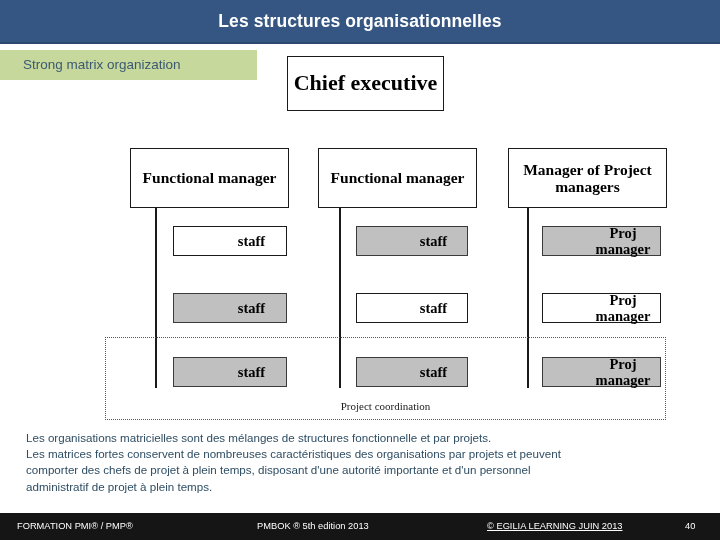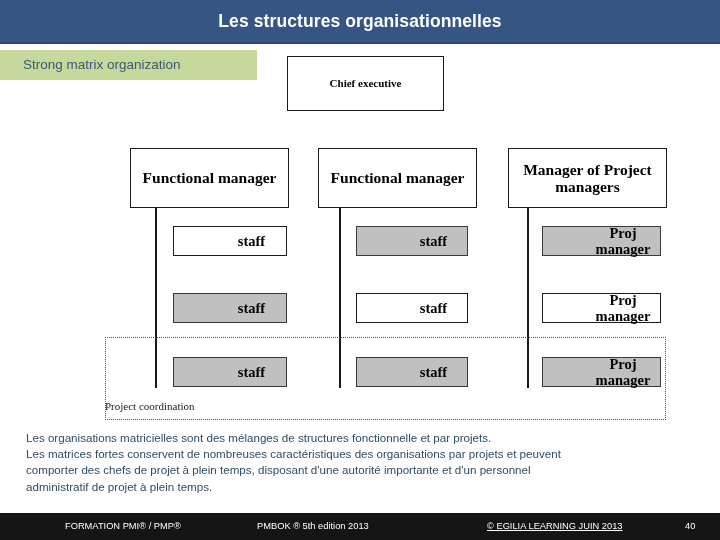--- a/index.html
+++ b/index.html
@@ -73,21 +73,21 @@
     line-height: 1.12;
   }
   .node.shaded {
     background: #c0c0c0;
     border-color: #3a3a3a;
   }
 
   .node-chief {
     left: 287px; top: 56px;
     width: 157px; height: 55px;
-    font-size: 11px;
+    font-size: 22px;
   }
   .node-mgr {
     top: 148px;
     width: 159px; height: 60px;
     font-size: 15.5px;
   }
   .mgr-1 { left: 130px; }
   .mgr-2 { left: 318px; }
   .mgr-3 { left: 508px; }
 
@@ -120,20 +120,21 @@
     position: absolute;
     left: 105px; top: 337px;
     width: 561px; height: 83px;
     border: 1.5px dotted #555555;
     box-sizing: border-box;
   }
   .coord-label {
     position: absolute;
     left: 105px; top: 400px;
     width: 561px;
+    text-align: center;
     font-family: "Liberation Serif", serif;
     font-size: 11px;
     color: #1a1a1a;
   }
 
   
   .body-text {
     position: absolute;
     left: 26px; top: 430px;
     width: 660px;
@@ -151,21 +152,21 @@
     background: #151515;
   }
   .footer-bar span {
     position: absolute;
     top: 0;
     line-height: 27px;
     color: #ffffff;
     font-size: 9.3px;
     white-space: nowrap;
   }
-  .ft-left   { left: 17px; margin-left: 48px; }
+  .ft-left   { left: 17px; }
   .ft-mid    { left: 257px; }
   .ft-right  { left: 487px; text-decoration: underline; }
   .ft-page   { left: 685px; }
 </style>
 </head>
 <body>
 
 <div class="header-bar"></div>
 <div class="header-title">Les structures organisationnelles</div>
 

